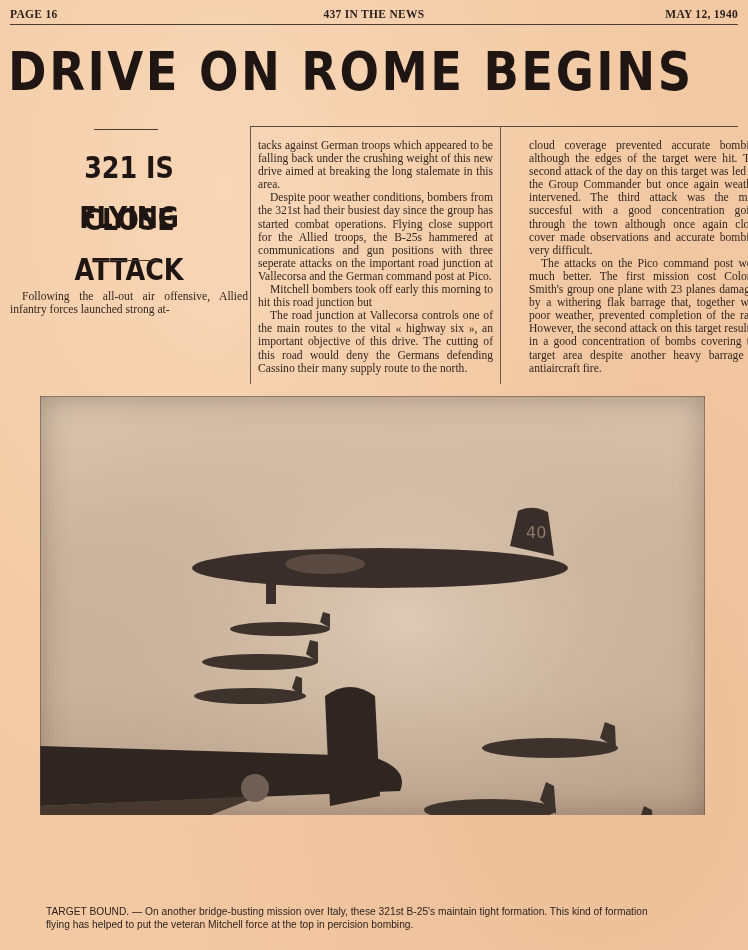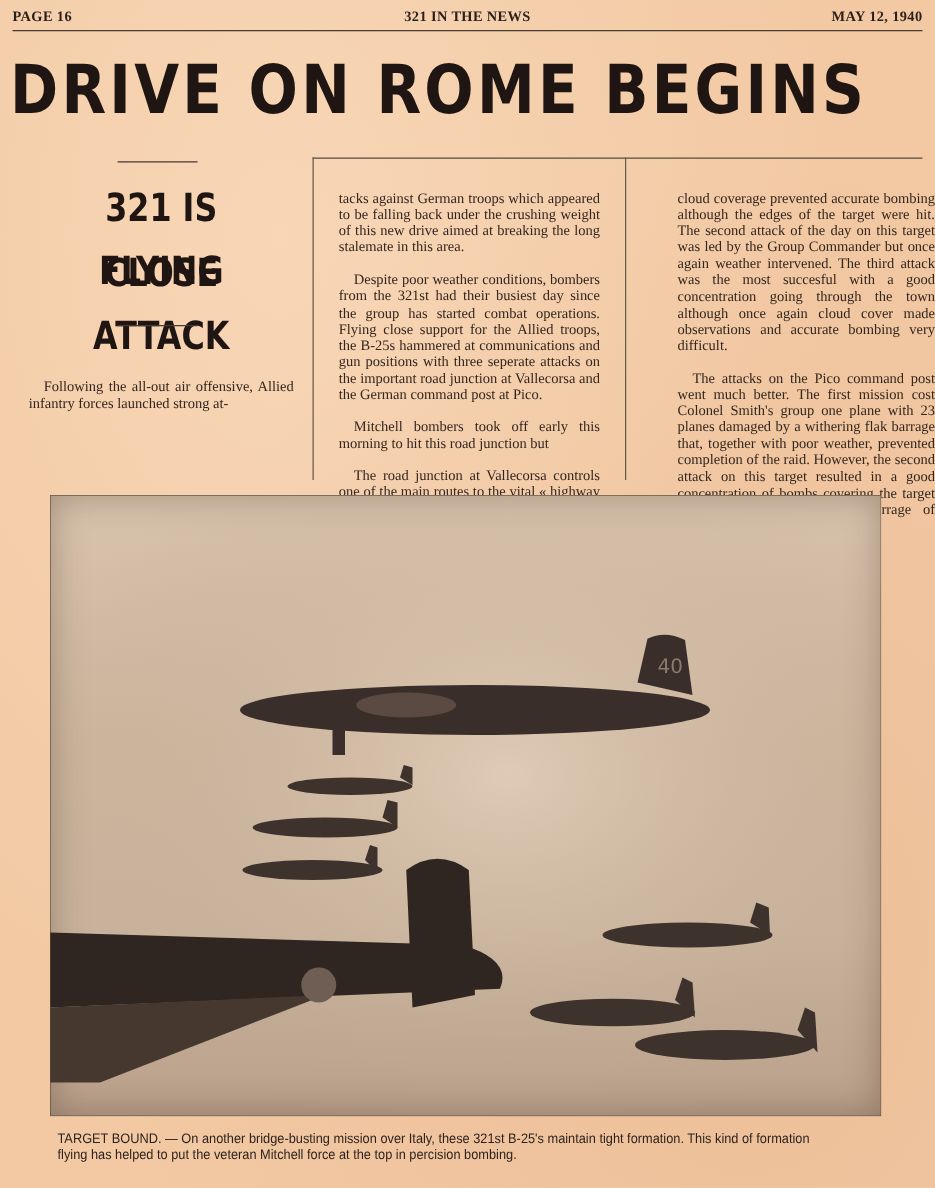--- a/index.html
+++ b/index.html
@@ -37,46 +37,46 @@
     position: absolute; left: 10px; width: 238px; text-align: center;
     font-family: "DejaVu Sans", sans-serif; font-weight: bold;
     font-size: 31px; line-height: 50px; color: #1f1512;
     transform: scaleX(0.82); transform-origin: center;
   }
   .col {
     position: absolute; top: 139px;
     font-size: 11.6px; line-height: 13.1px; text-align: justify;
     color: #33261f;
   }
-  .col p { margin: 13px; text-indent: 12px; }
+  .col p { margin: 0; text-indent: 12px; }
   .col p.noindent { text-indent: 0; }
   .col1 { left: 10px; width: 238px; top: 290px; }
   .col2 { left: 258px; width: 235px; }
   .col3 { left: 529px; width: 232px; }
   .vrule { position: absolute; border-left: 1px solid #6a5a50; }
   .photo {
-    position: absolute; left: 40px; top: 396px; width: 665px; height: 497px;
+    position: absolute; left: 40px; top: 396px; width: 665px; height: 419px;
     background: linear-gradient(180deg, #d8c3ad 0%, #cdb59d 40%, #c9b39c 70%, #b9a08a 100%);
     box-shadow: inset 0 0 30px rgba(60,40,30,0.35);
     overflow: hidden;
     text-decoration: underline;
   }
   .photo svg { position: absolute; left: 0; top: 0; }
   .caption {
     position: absolute; left: 46px; top: 905px; width: 660px;
     font-family: "Liberation Sans", sans-serif; font-size: 11px; line-height: 12.5px;
     color: #2a1f1a; transform: scaleX(0.93); transform-origin: left;
   }
 </style>
 </head>
 <body>
 
 <div class="runhead">
   <span class="rh-left">PAGE 16</span>
-  <span class="rh-center">321 IN THE NEWS</span>
+  <span class="rh-center">437 IN THE NEWS</span>
   <span class="rh-right">MAY 12, 1940</span>
 </div>
 
 <div class="headline">DRIVE ON ROME BEGINS</div>
 
 <div class="rule-top"></div>
 <div class="vrule" style="left:250px; top:126px; height:258px;"></div>
 <div class="vrule" style="left:500px; top:126px; height:258px;"></div>
 
 <div class="subhead-rule" style="top:129px;"></div>

